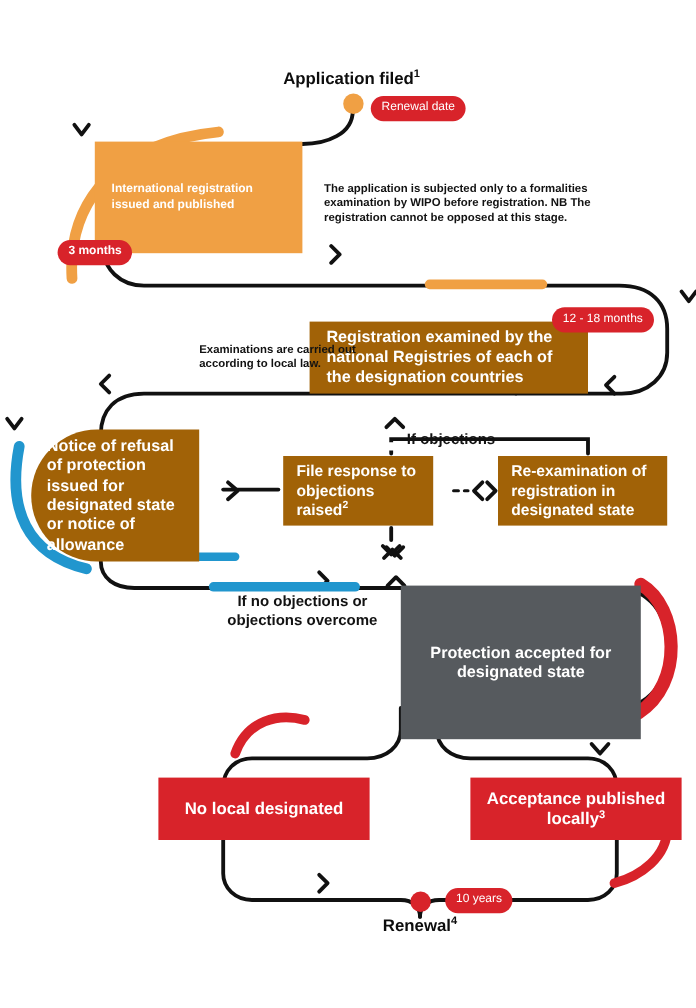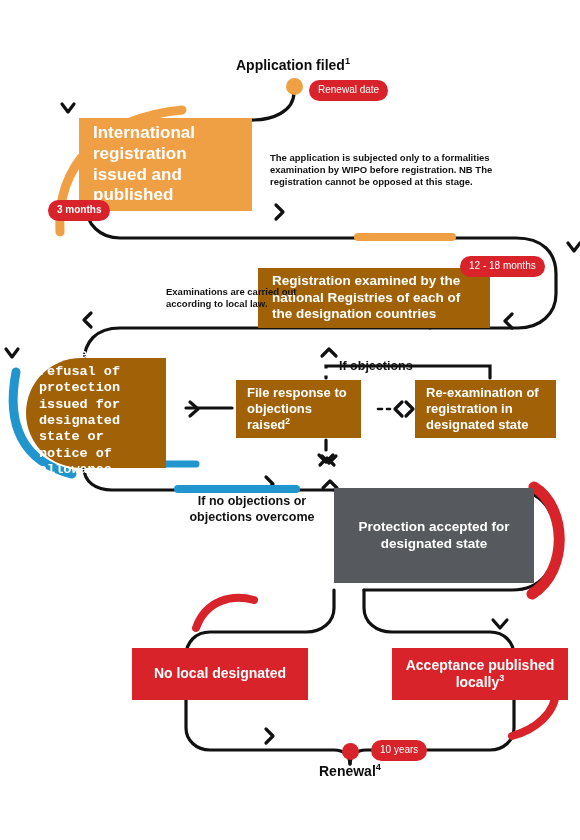--- a/index.html
+++ b/index.html
@@ -155,53 +155,53 @@
       <line x1="300" y1="372" x2="420" y2="372" stroke="#FFFFFF" stroke-width="7"></line>
     </g>
   </svg>
 
   <div class="label-title" style="left:236px; top:57px;">
     <span>Application filed</span><sup>1</sup>
   </div>
   <div class="dot orange" style="left:286px; top:78px; width:17px; height:17px;"></div>
   <div class="badge" style="left:309px; top:80px;">Renewal date</div>
 
-  <div class="node orange" style="left:79px; top:118px; width:173px; height:93px; padding:0 14px; font-size:17px;">
+  <div class="node orange" style="left:79px; top:118px; width:173px; height:93px; padding:0 14px; font-size:10px;">
     <div class="node-inner">International registration issued and published</div>
   </div>
   <div class="badge" style="left:48px; top:200px;font-weight:bold;">3 months</div>
 
   <div class="note" style="left:270px; top:152px; width:258px; font-size:9.5px;">The application is subjected only to a formalities examination by WIPO before registration. NB The registration cannot be opposed at this stage.</div>
 
   <div class="node blue" style="left:258px; top:268px; width:232px; height:60px; padding:0 14px; font-size:13.5px;">
     <div class="node-inner">Registration examined by the national Registries of each of the designation countries</div>
   </div>
   <div class="badge" style="left:460px; top:256px;">12 - 18 months</div>
 
   <div class="note" style="left:118px; top:286px; width:140px; font-size:9.5px;margin-left:48px;">Examinations are carried out according to local law.</div>
 
-  <div class="node blue" style="left:26px; top:358px; width:140px; height:110px; padding:0 13px; font-size:13.5px; border-radius:56px 0 0 56px;font-family:Liberation Mono, monospace;">
+  <div class="node blue" style="left:26px; top:358px; width:140px; height:110px; padding:0 13px; font-size:13.5px; border-radius:56px 0 0 56px;">
     <div class="node-inner">Notice of refusal of protection issued for designated state or notice of allowance</div>
   </div>
 
   <div class="note" style="left:339px; top:358px; font-size:12.5px; white-space:nowrap;">If objections</div>
 
   <div class="node blue" style="left:236px; top:380px; width:125px; height:58px; padding:0 11px; font-size:13px;">
     <div class="node-inner">
       <span>File response to objections raised</span><sup>2</sup>
     </div>
   </div>
 
   <div class="node blue" style="left:415px; top:380px; width:141px; height:58px; padding:0 11px; font-size:13px;">
     <div class="node-inner">Re-examination of registration in designated state</div>
   </div>
 
   <div class="note" style="left:172px; top:493px; width:160px; font-size:12.5px;text-align:center;">If no objections or objections overcome</div>
 
-  <div class="node gray" style="left:334px; top:488px; width:200px; height:95px; padding:0 22px; font-size:13.5px; justify-content:center; text-align:center;">
+  <div class="node gray" style="left:334px; top:488px; width:200px; height:128px; padding:0 22px; font-size:13.5px; justify-content:center; text-align:center;">
     <div class="node-inner">Protection accepted for designated state</div>
   </div>
 
   <div class="node red" style="left:132px; top:648px; width:176px; height:52px; padding:0 12px; font-size:14px; justify-content:center; text-align:center;">
     <div class="node-inner">No local designated</div>
   </div>
 
   <div class="node red" style="left:392px; top:648px; width:176px; height:52px; padding:0 12px; font-size:14px; justify-content:center; text-align:center;">
     <div class="node-inner">
       <span>Acceptance published locally</span><sup>3</sup>

